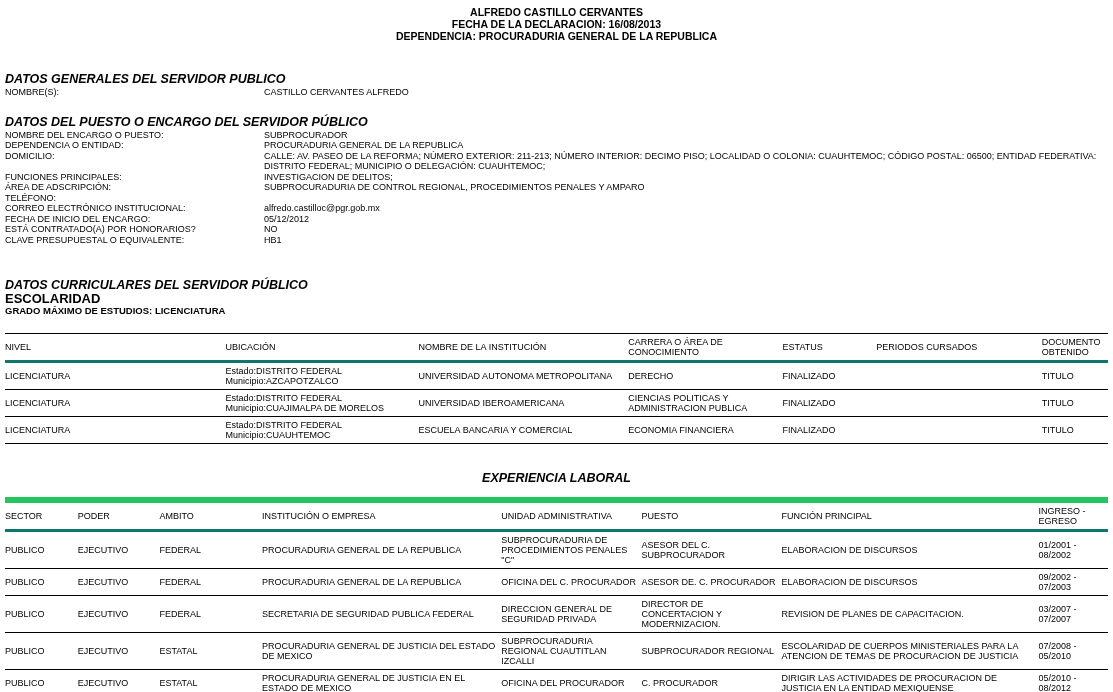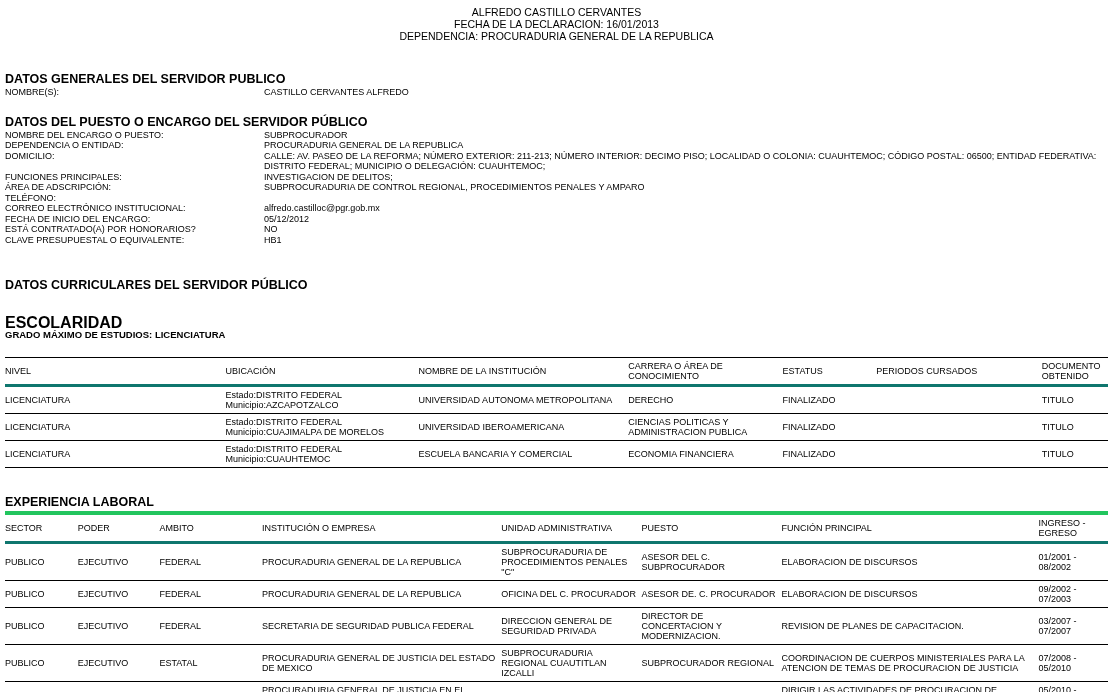--- a/index.html
+++ b/index.html
@@ -7,56 +7,57 @@
   body {
     width: 1113px;
     min-height: 692px;
     color: #000;
     font-family: "Liberation Sans", "DejaVu Sans", sans-serif;
     font-size: 9px;
     padding: 5px 5px 0 5px;
   }
   .doc-header {
     text-align: center;
-    font-weight: normal;
+    font-weight: bold;
     font-size: 10.5px;
     line-height: 12px;
     padding-top: 1px;
   }
   .sec-title {
     font-weight: bold;
     font-size: 12.5px;
     line-height: 14px;
+    font-style: italic;
   }
   .sec-subtitle {
     font-weight: bold;
-    font-size: 16px;
+    font-size: 13px;
     line-height: 13px;
-    margin-top: 24px;
   }
   .sec-generales   { margin-top: 30px; }
   .sec-puesto      { margin-top: 17px; }
   .sec-curriculares{ margin-top: 33px; }
   .sec-experiencia { margin-top: 27px; }
 
   .fields { margin-top: 1px; }
   .frow { display: flex; line-height: 10.5px; gap: 36px; }
   .flabel { width: 223px; flex: 0 0 223px; }
   .fvalue { flex: 1; }
 
   .grado {
     font-weight: bold;
     font-size: 9.5px;
     line-height: 11px;
     border-bottom: 1px solid #000;
     padding-bottom: 17px;
   }
   .underlined {
-    border-bottom: 4px solid #22c55e;
-    padding-bottom: 2px;
+    border-bottom: 6px solid #22c55e;
+    padding-bottom: 12px;
+    text-align: center;
   }
 
   table.data-table {
     width: 100%;
     border-collapse: collapse;
     table-layout: fixed;
     margin-top: 0;
   }
   table.data-table th, table.data-table td {
     font-weight: normal;
@@ -71,21 +72,21 @@
   table.data-table thead tr { border-bottom: 3px solid #0f766e; }
   table.data-table tbody tr { border-bottom: 1px solid #000; }
 </style>
 </head>
 <body>
 
 <div class="doc">
 
   <header class="doc-header">
     <div>ALFREDO CASTILLO CERVANTES</div>
-    <div>FECHA DE LA DECLARACION: 16/01/2013</div>
+    <div>FECHA DE LA DECLARACION: 16/08/2013</div>
     <div>DEPENDENCIA: PROCURADURIA GENERAL DE LA REPUBLICA</div>
   </header>
 
   <section class="sec-generales">
     <h2 class="sec-title">DATOS GENERALES DEL SERVIDOR PUBLICO</h2>
     <div class="fields">
         <div class="frow">
           <div class="flabel">NOMBRE(S):</div>
           <div class="fvalue">CASTILLO CERVANTES ALFREDO</div>
         </div>
@@ -253,21 +254,21 @@
             <td>REVISION DE PLANES DE CAPACITACION.</td>
             <td>03/2007 - 07/2007</td>
           </tr>
           <tr>
             <td>PUBLICO</td>
             <td>EJECUTIVO</td>
             <td>ESTATAL</td>
             <td>PROCURADURIA GENERAL DE JUSTICIA DEL ESTADO DE MEXICO</td>
             <td>SUBPROCURADURIA REGIONAL CUAUTITLAN IZCALLI</td>
             <td>SUBPROCURADOR REGIONAL</td>
-            <td>COORDINACION DE CUERPOS MINISTERIALES PARA LA ATENCION DE TEMAS DE PROCURACION DE JUSTICIA</td>
+            <td>ESCOLARIDAD DE CUERPOS MINISTERIALES PARA LA ATENCION DE TEMAS DE PROCURACION DE JUSTICIA</td>
             <td>07/2008 - 05/2010</td>
           </tr>
           <tr>
             <td>PUBLICO</td>
             <td>EJECUTIVO</td>
             <td>ESTATAL</td>
             <td>PROCURADURIA GENERAL DE JUSTICIA EN EL ESTADO DE MEXICO</td>
             <td>OFICINA DEL PROCURADOR</td>
             <td>C. PROCURADOR</td>
             <td>DIRIGIR LAS ACTIVIDADES DE PROCURACION DE JUSTICIA EN LA ENTIDAD MEXIQUENSE</td>

